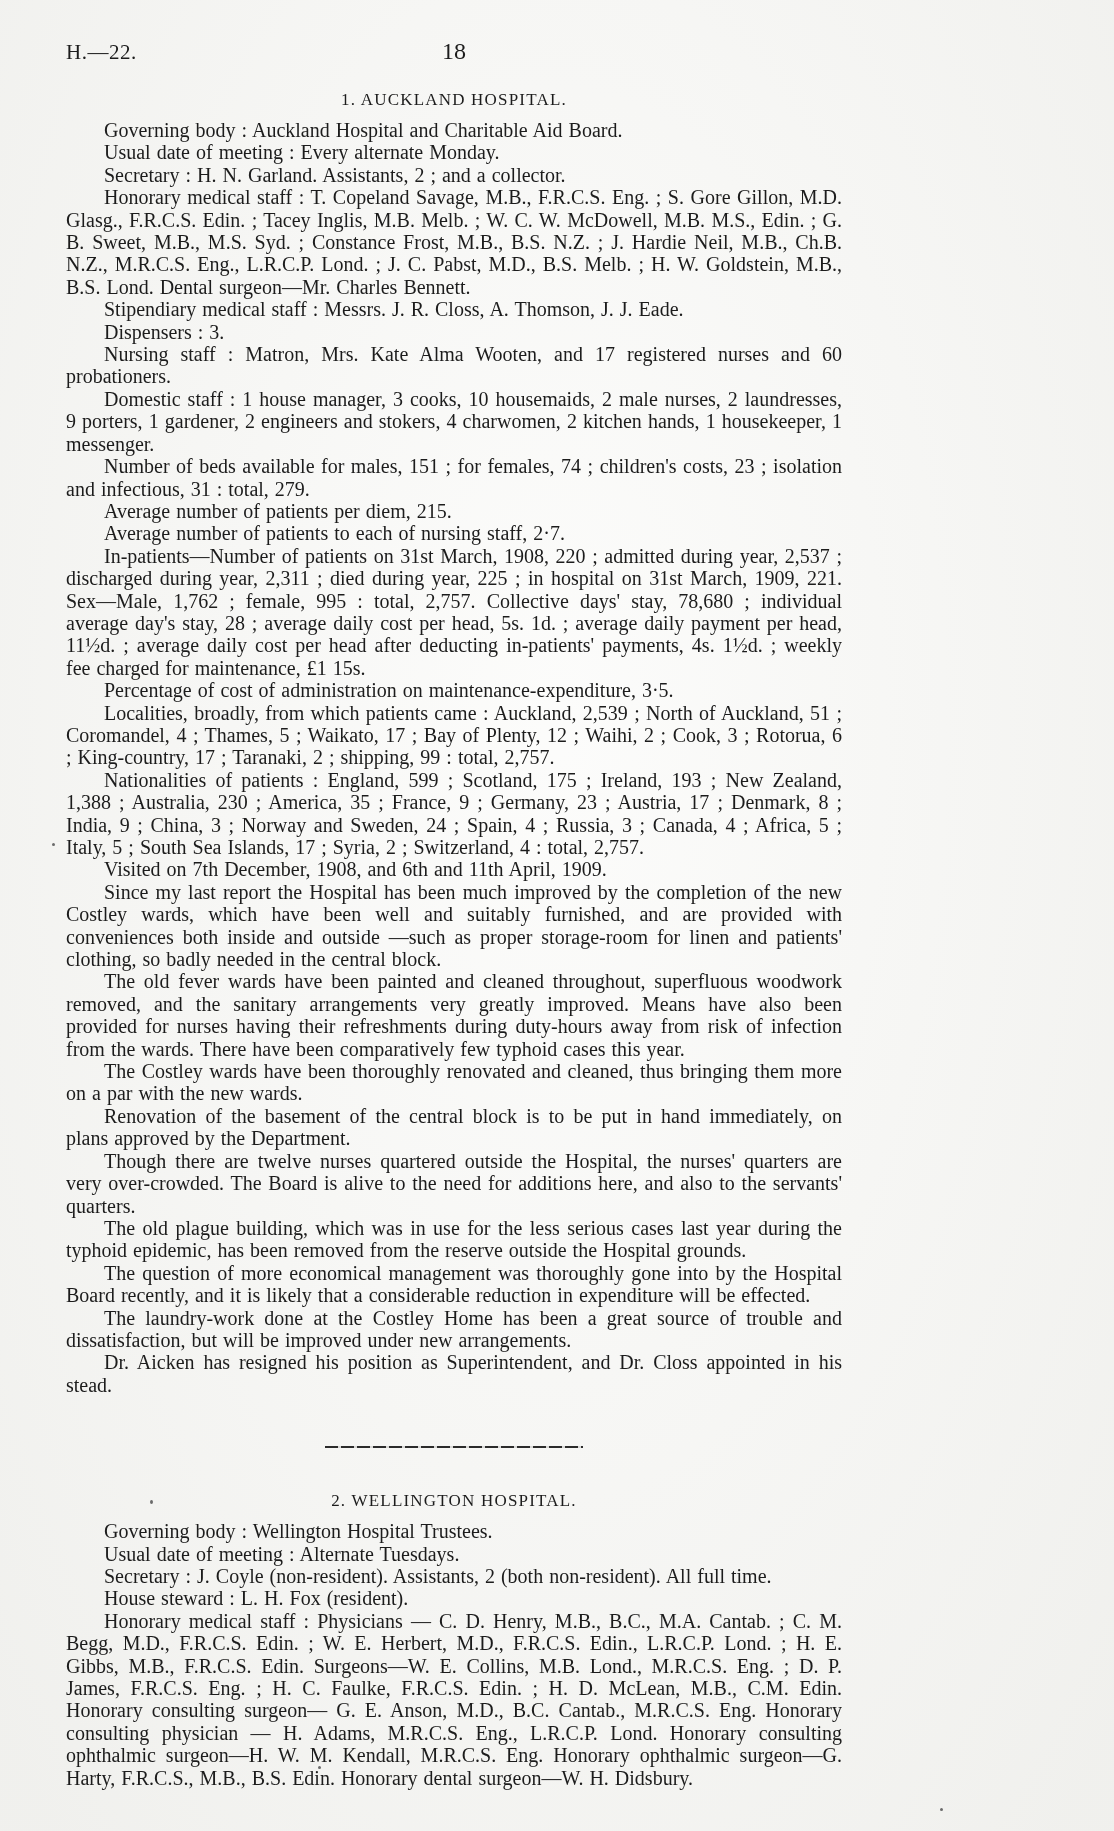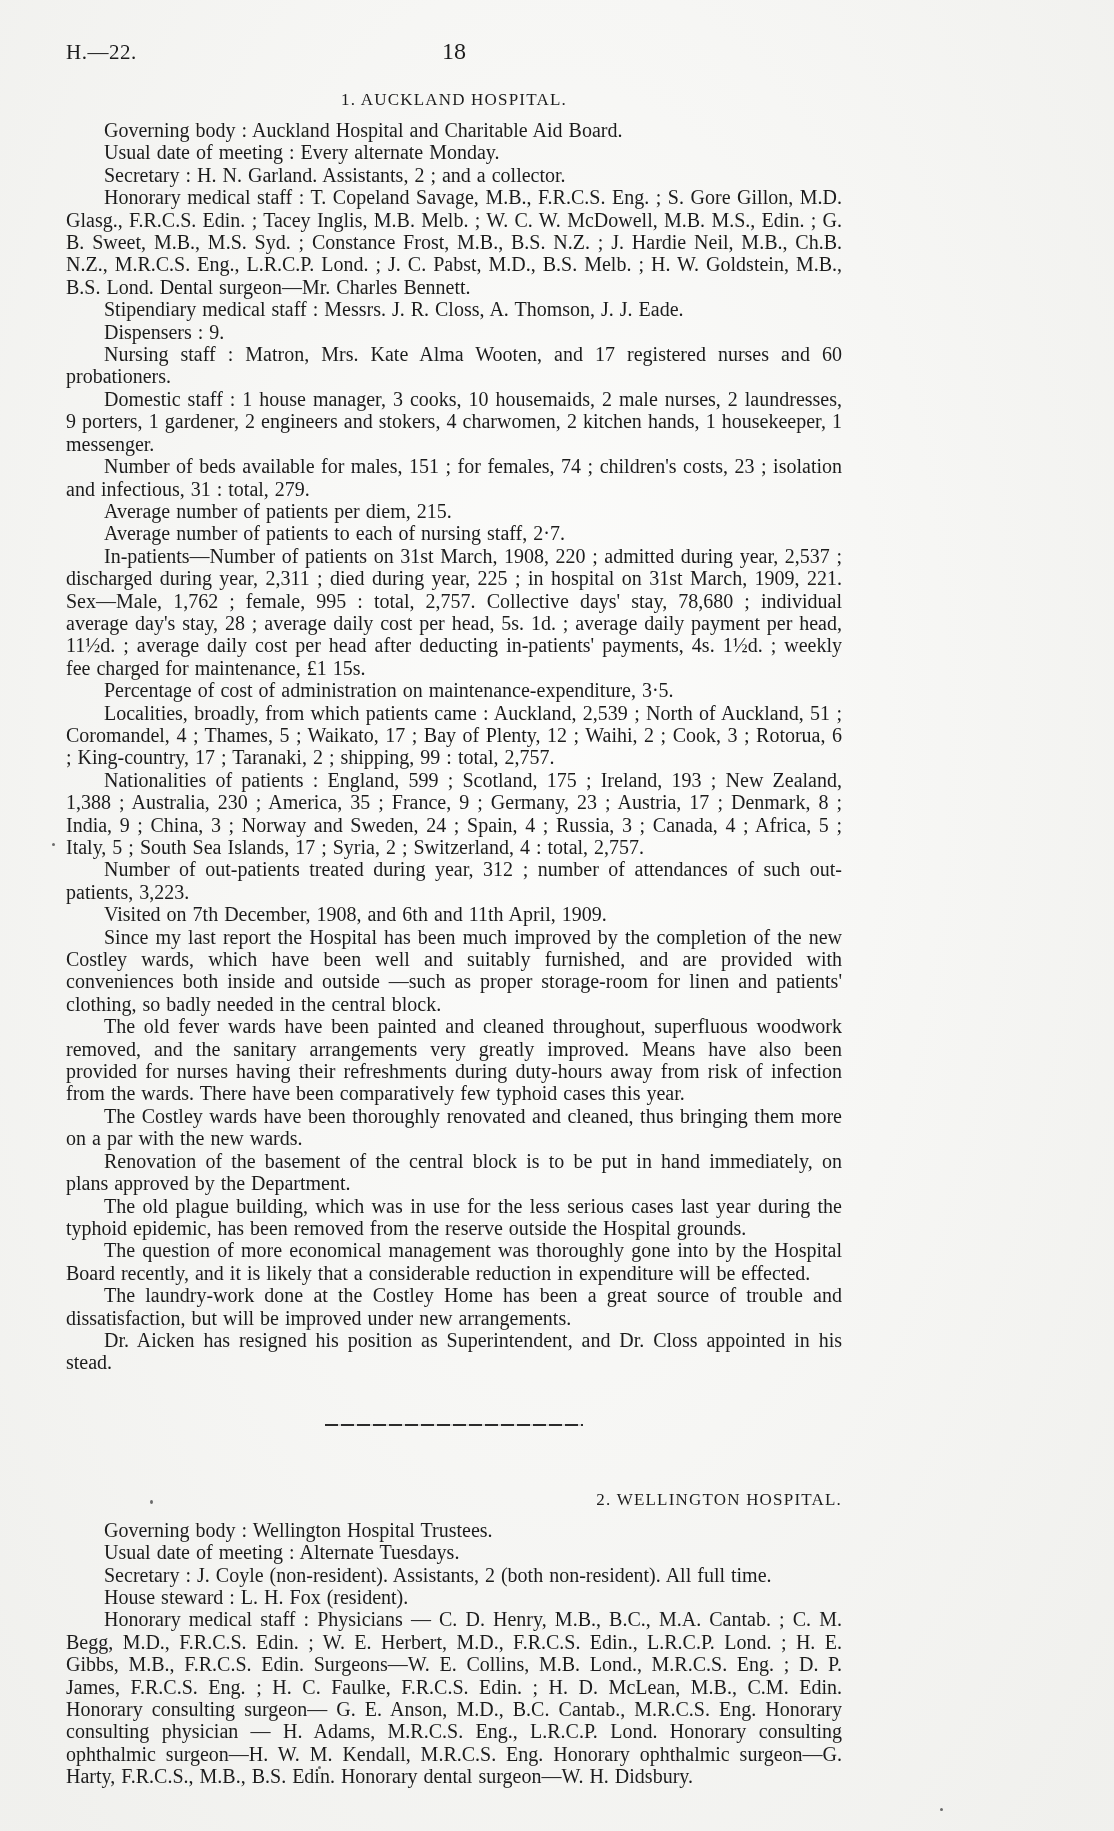--- a/index.html
+++ b/index.html
@@ -44,22 +44,21 @@
     font-size: 24px;
   }
   .section-title {
     text-align: center;
     font-size: 17px;
     font-weight: normal;
     letter-spacing: 1.2px;
     margin: 0 0 9px 0;
   }
   .section-title.second {
-    margin-top: 64px;
-    text-align: right;
+    margin-top: 43px;
   }
   .body-text p {
     margin: 0;
     text-indent: 38px;
     text-align: justify;
     font-size: 20px;
     line-height: 22.4px;
     word-spacing: 1px;
   }
   .divider {
@@ -89,36 +88,36 @@
   </div>
 
   <h1 class="section-title">1. AUCKLAND HOSPITAL.</h1>
 
   <div class="body-text">
     <p>Governing body :  Auckland Hospital and Charitable Aid Board.</p>
     <p>Usual date of meeting :  Every alternate Monday.</p>
     <p>Secretary :  H. N. Garland.   Assistants, 2 ;  and a collector.</p>
     <p>Honorary medical staff :  T. Copeland Savage, M.B., F.R.C.S. Eng. ;  S. Gore Gillon, M.D. Glasg., F.R.C.S. Edin. ;  Tacey Inglis, M.B. Melb. ;  W. C. W. McDowell, M.B. M.S., Edin. ;  G. B. Sweet, M.B., M.S. Syd. ;  Constance Frost, M.B., B.S. N.Z. ;  J. Hardie Neil, M.B., Ch.B. N.Z., M.R.C.S. Eng., L.R.C.P. Lond. ;  J. C. Pabst, M.D., B.S. Melb. ;  H. W. Goldstein, M.B., B.S. Lond.   Dental surgeon—Mr. Charles Bennett.</p>
     <p>Stipendiary medical staff :  Messrs. J. R. Closs, A. Thomson, J. J. Eade.</p>
-    <p>Dispensers :  9.</p>
+    <p>Dispensers :  3.</p>
     <p>Nursing staff :  Matron, Mrs. Kate Alma Wooten, and 17 registered nurses and 60 probationers.</p>
     <p>Domestic staff :  1 house manager, 3 cooks, 10 housemaids, 2 male nurses, 2 laundresses, 9 porters, 1 gardener, 2 engineers and stokers, 4 charwomen, 2 kitchen hands, 1 housekeeper, 1 messenger.</p>
     <p>Number of beds available for males, 151 ;  for females, 74 ;  children's costs, 23 ;  isolation and infectious, 31 :  total, 279.</p>
     <p>Average number of patients per diem,  215.</p>
     <p>Average number of patients to each of nursing staff, 2·7.</p>
     <p>In-patients—Number of patients on 31st March, 1908, 220 ;  admitted during year, 2,537 ;  discharged during year, 2,311 ;  died during year, 225 ;  in hospital on 31st March, 1909, 221.   Sex—Male, 1,762 ;  female, 995 :  total, 2,757.   Collective days' stay, 78,680 ;  individual average day's stay, 28 ;  average daily cost per head, 5s. 1d. ;  average daily payment per head, 11½d. ;  average daily cost per head after deducting in-patients' payments, 4s. 1½d. ;  weekly fee charged for maintenance, £1 15s.</p>
     <p>Percentage of cost of administration on maintenance-expenditure, 3·5.</p>
     <p>Localities, broadly, from which patients came :  Auckland, 2,539 ;  North of Auckland, 51 ;  Coromandel, 4 ;  Thames, 5 ;  Waikato, 17 ;  Bay of Plenty, 12 ;  Waihi, 2 ;  Cook, 3 ;  Rotorua, 6 ;  King-country, 17 ;  Taranaki, 2 ;  shipping, 99 :  total, 2,757.</p>
     <p>Nationalities of patients :  England, 599 ;  Scotland, 175 ;  Ireland, 193 ;  New Zealand, 1,388 ;  Australia, 230 ;  America, 35 ;  France, 9 ;  Germany, 23 ;  Austria, 17 ;  Denmark, 8 ;  India, 9 ;  China, 3 ;  Norway and Sweden, 24 ;  Spain, 4 ;  Russia, 3 ;  Canada, 4 ;  Africa, 5 ;  Italy, 5 ;  South Sea Islands, 17 ;  Syria, 2 ;  Switzerland, 4 :  total, 2,757.</p>
-    <p>Number of out-patients treated during year, 312 ;  number of attendances of such out-patients, 3,223.</p>
     <p>Visited on 7th December, 1908, and 6th and 11th April, 1909.</p>
     <p>Since my last report the Hospital has been much improved by the completion of the new Costley wards, which have been well and suitably furnished, and are provided with conveniences both inside and outside —such as proper storage-room for linen and patients' clothing, so badly needed in the central block.</p>
     <p>The old fever wards have been painted and cleaned throughout, superfluous woodwork removed, and the sanitary arrangements very greatly improved.   Means have also been provided for nurses having their refreshments during duty-hours away from risk of infection from the wards.   There have been comparatively few typhoid cases this year.</p>
     <p>The Costley wards have been thoroughly renovated and cleaned, thus bringing them more on a par with the new wards.</p>
     <p>Renovation of the basement of the central block is to be put in hand immediately, on plans approved by the Department.</p>
+    <p>Though there are twelve nurses quartered outside the Hospital, the nurses' quarters are very over-crowded.   The Board is alive to the need for additions here, and also to the servants' quarters.</p>
     <p>The old plague building, which was in use for the less serious cases last year during the typhoid epidemic, has been removed from the reserve outside the Hospital grounds.</p>
     <p>The question of more economical management was thoroughly gone into by the Hospital Board recently, and it is likely that a considerable reduction in expenditure will be effected.</p>
     <p>The laundry-work done at the Costley Home has been a great source of trouble and dissatisfaction, but will be improved under new arrangements.</p>
     <p>Dr. Aicken has resigned his position as Superintendent, and Dr. Closs appointed in his stead.</p>
   </div>
 
   <div class="divider"></div>
 
   <h1 class="section-title second">2. WELLINGTON HOSPITAL.</h1>
 

